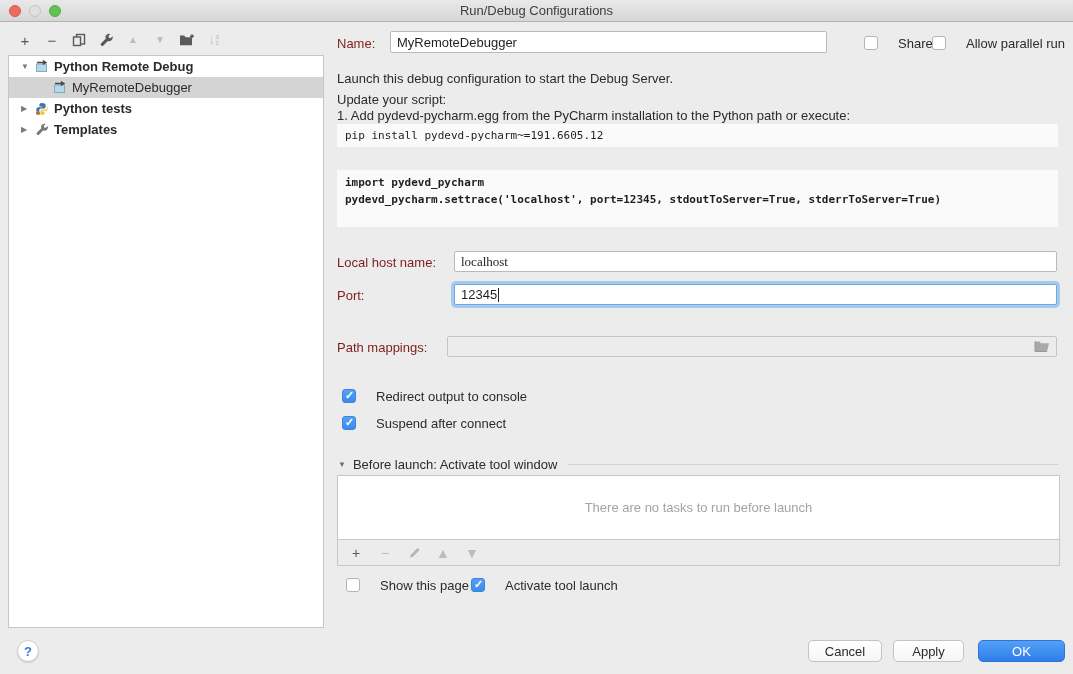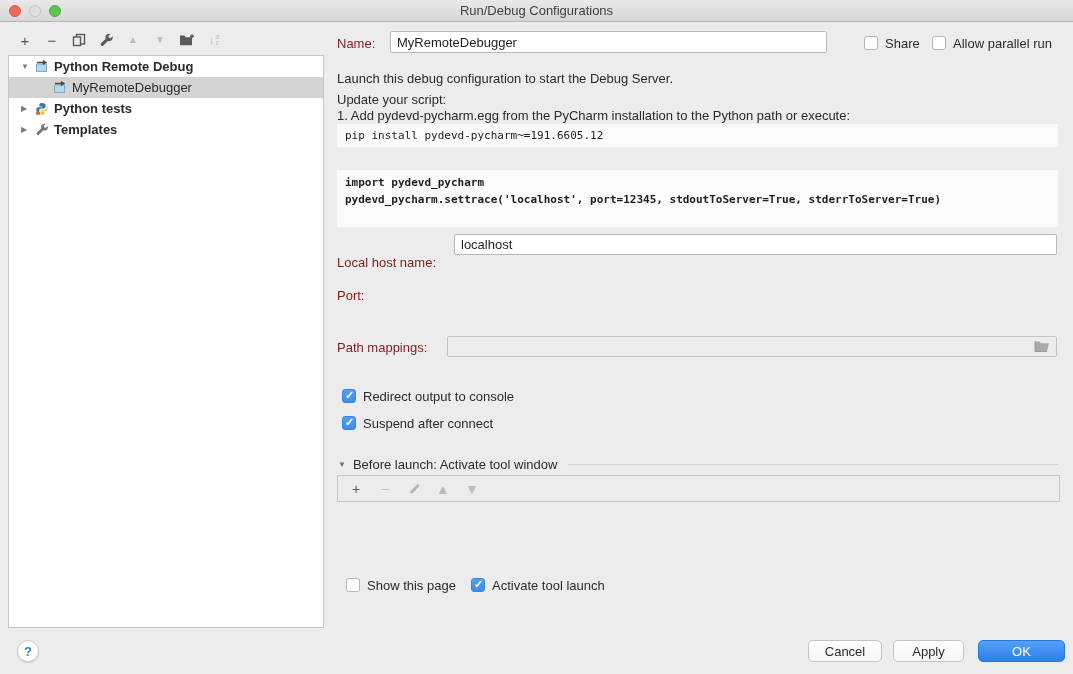--- a/index.html
+++ b/index.html
@@ -54,21 +54,21 @@
   .caret { display:inline-block; width:1px; height:14px; background:#222; margin-left:1px; }
 
   .para { position:absolute; left:337px; color:#2b2b2b; }
   .codeblock { position:absolute; left:337px; width:721px; background:#fafafa;
     font-family:"DejaVu Sans Mono", monospace; font-size:11px; color:#1e1e1e; padding:0 8px;
     white-space:pre; overflow:hidden; }
   .codeblock.one { line-height:23px; }
   .codeblock.two { line-height:17px; padding-top:4px;font-weight:bold; }
 
   
-  .cbgroup { position:absolute; display:flex; align-items:center; gap:7px; height:16px; }
+  .cbgroup { position:absolute; display:flex; align-items:center; gap:20px; height:16px; }
   .cb { width:14px; height:14px; border-radius:3px; background:#ffffff; border:1px solid #b5b5b5;
         flex:0 0 auto; position:relative; }
   .cb.checked { background:linear-gradient(#56a1f6,#3c8bec); border:1px solid #3a84de; }
   .cb.checked::after { content:"✓"; position:absolute; left:2px; top:-1px; color:#fff; font-size:11px; font-weight:bold; }
 
   
   .bl-header { position:absolute; left:338px; top:457px; width:720px; display:flex; align-items:center; gap:7px; }
   .bl-header .tri-exp { color:#6f6f6f; font-size:8px; }
   .bl-header .rule { flex:1; height:1px; background:#d2d2d2; margin-left:4px; }
   .bl-box { position:absolute; left:337px; top:475px; width:723px; border:1px solid #c7c7c7; }
@@ -187,25 +187,29 @@
   </div>
 
   <div class="para" style="top:71px;">Launch this debug configuration to start the Debug Server.</div>
   <div class="para" style="top:92px;">Update your script:</div>
   <div class="para" style="top:108px;">1. Add pydevd-pycharm.egg from the PyCharm installation to the Python path or execute:</div>
   <div class="codeblock one" style="top:124px; height:23px;">pip install pydevd-pycharm~=191.6605.12</div>
   <div class="codeblock two" style="top:170px; height:57px;">import pydevd_pycharm
 pydevd_pycharm.settrace('localhost', port=12345, stdoutToServer=True, stderrToServer=True)</div>
 
   <div class="flabel" style="left:337px; top:255px;">Local host name:</div>
-  <div class="field" style="left:454px; top:234px; width:603px; height:21px;">
+  <div class="field" style="left:454px; top:251px; width:603px; height:21px;font-family:Liberation Serif, serif;">
     <span>localhost</span>
   </div>
 
   <div class="flabel" style="left:337px; top:288px;">Port:</div>
+  <div class="field focused" style="left:454px; top:284px; width:603px; height:21px;">
+    <span>12345</span>
+      <span class="caret"></span>
+  </div>
 
   <div class="flabel" style="left:337px; top:340px;">Path mappings:</div>
   <div class="field disabled" style="left:447px; top:336px; width:610px; height:21px;">
     <span></span>
     <span style="margin-left:auto; display:flex;">
       <svg class="icon-svg" width="16" height="13" viewBox="0 0 16 13">
           <path d="M1 1.5h4.4l1.4 1.8H15l-2 8.2H1z" fill="#a9a9a9"></path>
           <path d="M1 1.5v10h12" fill="none" stroke="#9a9a9a"></path>
         </svg>
     </span>
@@ -219,20 +223,23 @@
     <span class="cb checked"></span>
     <span>Suspend after connect</span>
   </div>
 
   <div class="bl-header">
     <span class="tri-exp">▼</span>
     <span>Before launch: Activate tool window</span>
     <span class="rule"></span>
   </div>
   <div class="bl-box">
+    <div class="bl-list">
+      <span>There are no tasks to run before launch</span>
+    </div>
     <div class="bl-strip">
       <div class="tbtn">+</div>
       <div class="tbtn disabled">−</div>
       <div class="tbtn disabled">
         <svg class="icon-svg" width="13" height="13" viewBox="0 0 13 13">
             <path d="M2 11.5l.6-2.6 7-7 2 2-7 7z" fill="#b5b5b5"></path>
           </svg>
       </div>
       <div class="tbtn disabled tri">▲</div>
       <div class="tbtn disabled tri">▼</div>

